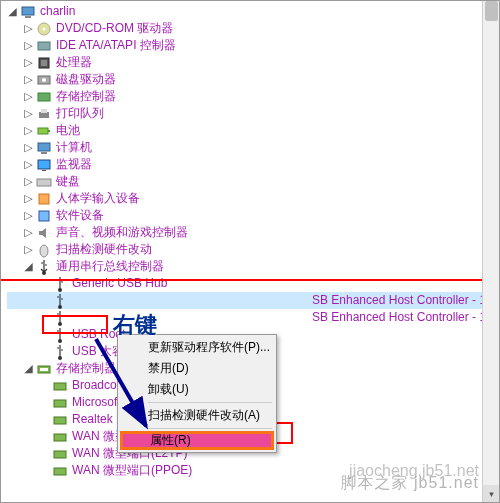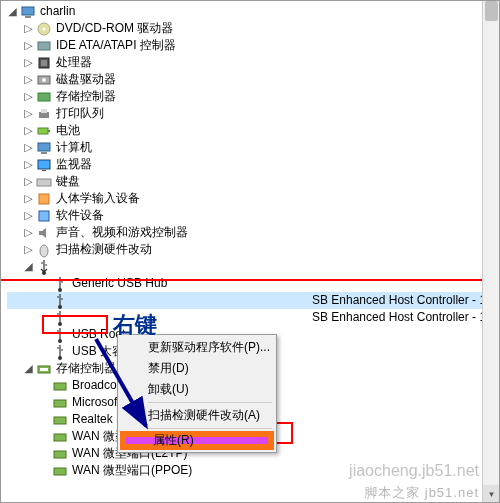--- a/index.html
+++ b/index.html
@@ -7,33 +7,33 @@
 .window { border: 1px solid #999; width: 500px; height: 503px; position: relative; overflow: hidden; }
 .scrollbar { position: absolute; right: 0; top: 0; width: 17px; height: 100%; background: #f0f0f0; border-left: 1px solid #ccc; }
 .scroll-thumb { position: absolute; top: 0; left: 2px; width: 13px; height: 20px; background: #c0c0c0; border-radius: 2px; }
 .scroll-btn { position: absolute; left: 0; width: 17px; height: 17px; background: #e0e0e0; display:flex; align-items:center; justify-content:center; font-size:9px; color:#555; }
 .scroll-btn.down { bottom: 0; }
 .tree { padding: 2px 0 0 6px; line-height: 17px; }
 .row { display: flex; align-items: center; height: 17px; white-space: nowrap; }
 .exp { width: 11px; height: 11px; display: inline-flex; align-items: center; justify-content: center; font-size: 11px; color: #555; margin-right: 2px; flex-shrink: 0; }
 .icon { width: 16px; height: 16px; margin-right: 4px; display: inline-flex; align-items: center; justify-content: center; flex-shrink: 0; }
 .icon svg { width: 16px; height: 16px; }
-.label { color: #000000; white-space: nowrap; }
+.label { color: #a21caf; white-space: nowrap; }
 .lvl0 { padding-left: 0; }
 .lvl1 { padding-left: 16px; }
 .lvl2 { padding-left: 32px; align-items: flex-end; }
 .hl-red { position: absolute; border: 2px solid #ff0000; pointer-events: none; z-index: 5; }
 .red-line { position: absolute; height: 2px; background: #ff0000; left: 0; right: 17px; z-index: 4; pointer-events: none; }
 .ctx-menu { position: absolute; left: 116px; top: 333px; width: 160px; background: #f0f0f0; border: 1px solid #999; box-shadow: 2px 2px 4px rgba(0,0,0,0.3); z-index: 20; padding: 2px; }
 .ctx-item { height: 21px; display: flex; align-items: center; padding-left: 28px; font-size: 12px; position: relative; }
 .ctx-item.sep { height: 1px; background: #ccc; margin: 2px 2px 2px 28px; padding: 0; }
-.ctx-item.hover { background: #d946ef; border: 6px solid #f97316; padding-left: 27px; height: 19px; }
+.ctx-item.hover { background: #ec4899; border: 3px solid #f97316; padding-left: 27px; height: 19px; }
 .annot-text { position: absolute; font-size: 22px; font-weight: bold; color: #003090; z-index: 30; text-shadow: 1px 1px 2px rgba(255,255,255,0.6); }
 .arrow { position: absolute; z-index: 25; pointer-events:none; }
-.watermark { position: absolute; right: 20px; bottom: 0; font-size: 13px; color: rgba(120,120,120,0.55); z-index: 2; letter-spacing: 1px; }
+.watermark { position: absolute; right: 20px; bottom: 8px; font-size: 16px; color: rgba(120,120,120,0.55); z-index: 2; letter-spacing: 1px; }
 .watermark2 { position: absolute; right: 20px; bottom: 22px; font-size: 16px; color: rgba(120,120,120,0.45); z-index: 2; }
 .sel { background: #cce8ff; }
 .cut { overflow: hidden; text-overflow: clip; }
 </style>
 </head>
 <body>
 
 <div class="window">
   <div class="tree">
 
@@ -185,20 +185,21 @@
       </div>
 
     <div class="row lvl1">
       <span class="exp">◢</span>
       <span class="icon">
           <svg viewBox="0 0 16 16">
             <path d="M8 1v12M8 13l-3-3M8 13l3-3M5 4h2M11 6h-2" stroke="#333" stroke-width="1.2" fill="none"></path>
             <circle cx="8" cy="14" r="2" fill="#333"></circle>
           </svg>
         </span>
+      <span class="label">通用串行总线控制器</span>
     </div>
     <div id="usb-list">
         <div class="row lvl2">
           <span class="exp"></span>
           <span class="icon">
             <svg viewBox="0 0 16 16">
               <path d="M8 1v12M5 4h2M11 6h-2" stroke="#333" stroke-width="1.2" fill="none"></path>
               <circle cx="8" cy="14" r="2" fill="#333"></circle>
             </svg>
           </span>

